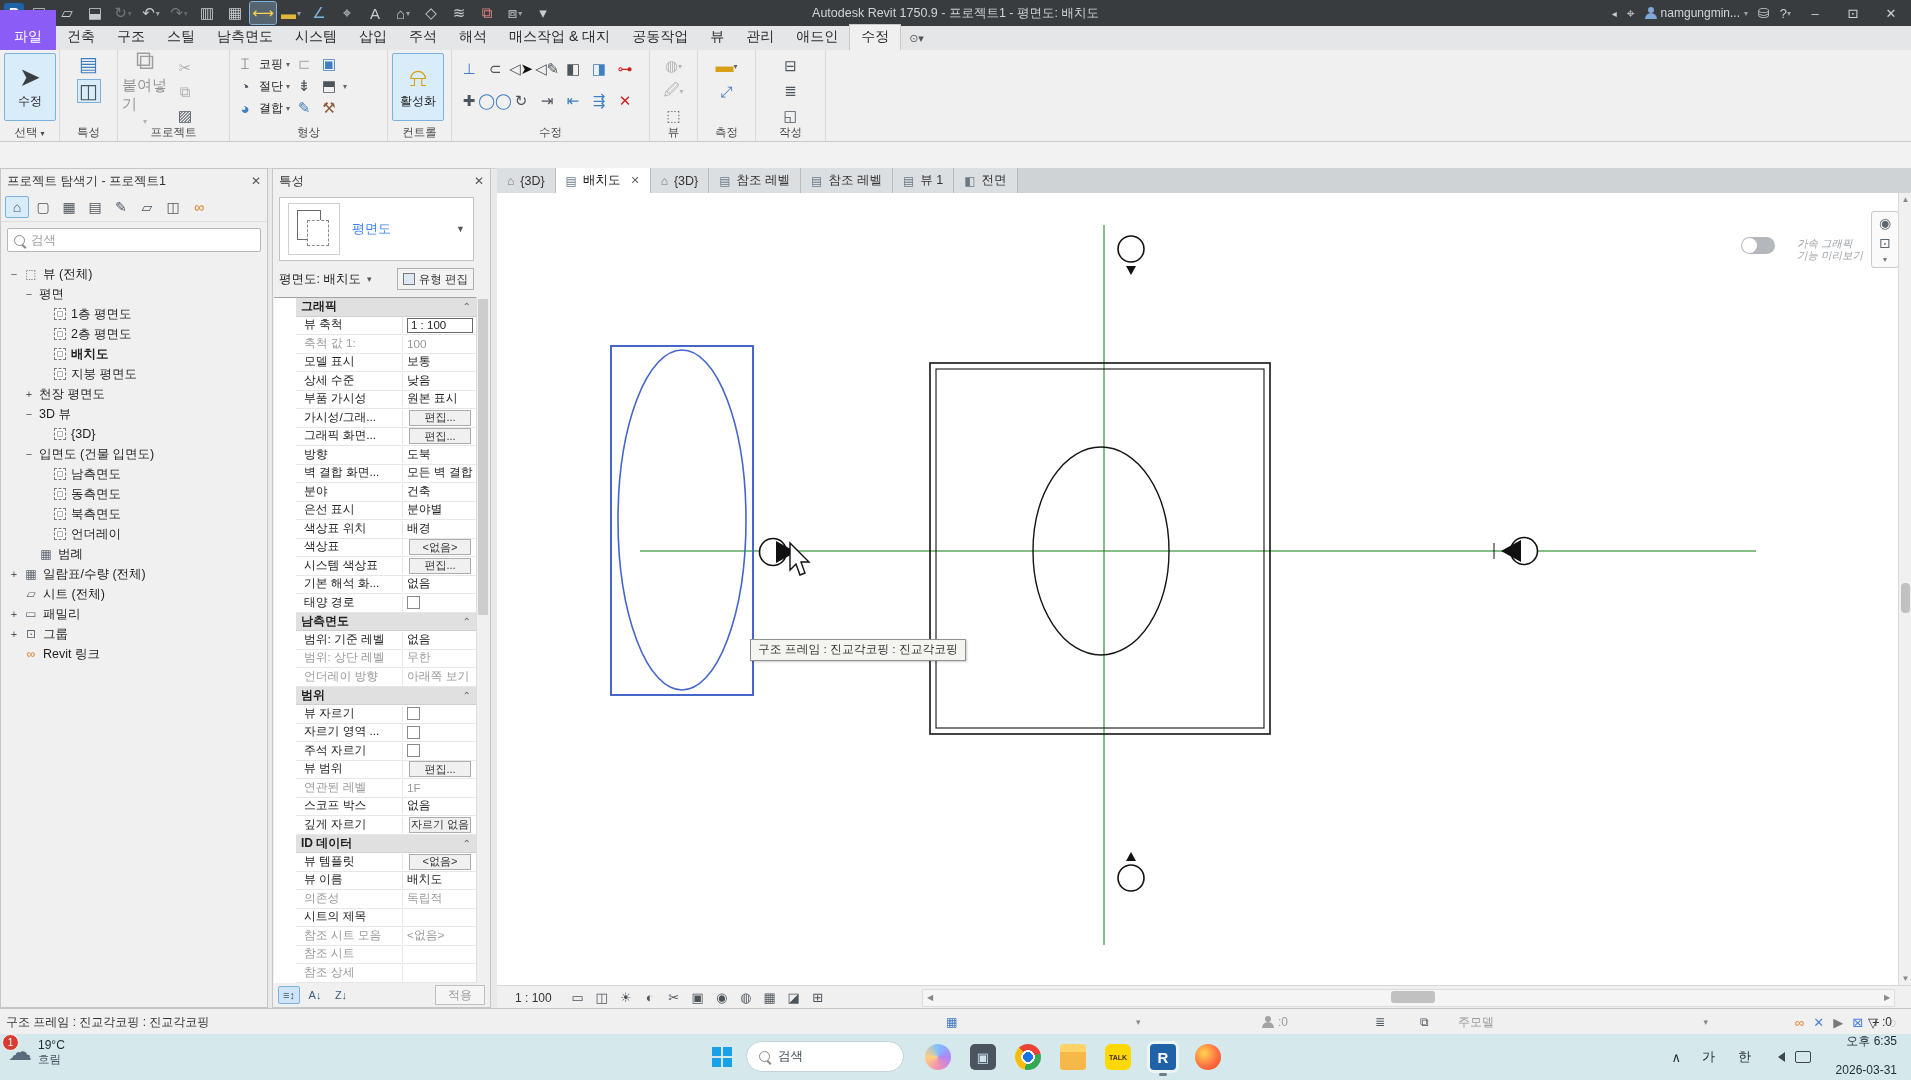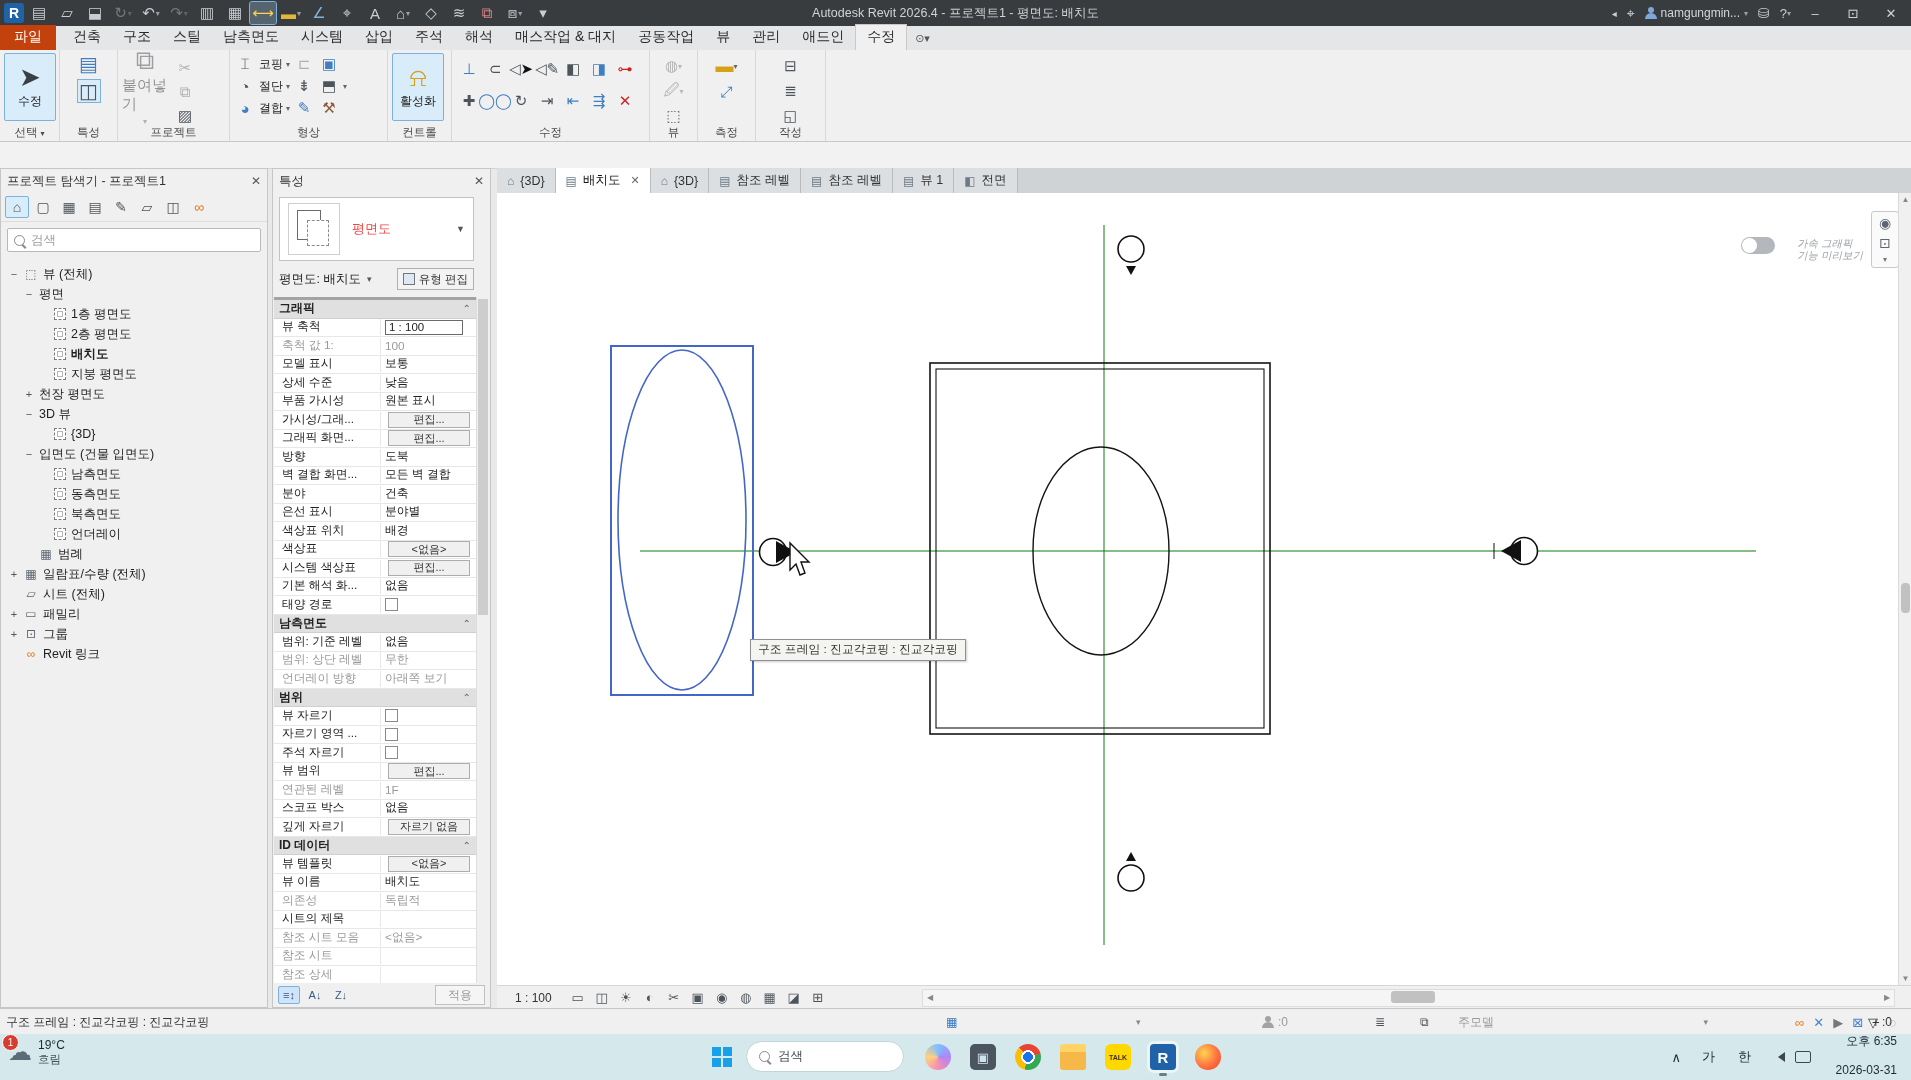--- a/index.html
+++ b/index.html
@@ -24,21 +24,21 @@
   .tb-right{margin-left:auto;display:flex;align-items:center;gap:10px;padding-right:6px;color:#c9cdd1;}
   .tb-user{display:flex;align-items:center;gap:4px;font-size:12px;color:#d2d6da;}
   .person{width:12px;height:12px;position:relative;}
   .person:before{content:"";position:absolute;left:3px;top:0;width:6px;height:6px;border-radius:50%;background:#7fa8d9;}
   .person:after{content:"";position:absolute;left:0;top:6px;width:12px;height:6px;border-radius:6px 6px 0 0;background:#7fa8d9;}
   .winbtn{width:28px;height:24px;display:inline-flex;align-items:center;justify-content:center;font-size:13px;color:#cfd3d6;}
 
   
   .tabrow{left:0;top:26px;width:1911px;height:24px;background:#e4e6e8;display:flex;align-items:flex-end;}
   .rtab{padding:3px 11px 4px 11px;font-size:14px;color:#2b2b2b;white-space:nowrap;}
-  .rtab.file{background:#c2410c;color:#fff;margin-right:6px;padding:3px 14px 4px 14px;}
+  .rtab.file{background:#8b5cf6;color:#fff;padding:18px 14px 4px 14px;}
   .rtab.active{background:#f0f0f0;border:1px solid #c9c9c9;border-bottom:none;}
   .rtab-more{margin-left:8px;color:#555;font-size:11px;padding-bottom:5px;}
 
   
   .ribbon{left:0;top:50px;width:1911px;height:91px;background:#f0f0f0;border-bottom:1px solid #c8c8c8;display:flex;}
   .rpanel{position:relative;height:100%;border-right:1px solid #d8d8d8;box-sizing:border-box;padding:3px 4px 16px 4px;}
   .plabel{position:absolute;left:0;right:0;bottom:1px;text-align:center;font-size:11.5px;color:#4a4a4a;white-space:nowrap;}
   .bigbtn{width:50px;height:66px;display:flex;flex-direction:column;align-items:center;justify-content:center;
       gap:3px;border-radius:2px;font-size:12px;color:#222;}
   .bigbtn.hl{background:#d8ecfa;border:1px solid #7ab1dd;}
@@ -85,28 +85,28 @@
   .viewbox-ic:before{content:"";position:absolute;inset:2px;border:1px solid #b5b5b5;}
   .tic{font-size:12px;color:#5d6670;width:14px;text-align:center;flex:0 0 auto;}
   .tic.orange{color:#e07c20;}
 
   
   .typebox{position:absolute;left:6px;top:28px;right:16px;height:64px;background:#fff;border:1px solid #c2c2c2;
       display:flex;align-items:center;gap:12px;padding:0 8px;box-sizing:border-box;}
   .typeimg{width:50px;height:50px;border:1px solid #cfcfcf;position:relative;flex:0 0 auto;}
   .typeimg:before{content:"";position:absolute;left:8px;top:6px;width:22px;height:28px;border:1.5px solid #6a6a6a;}
   .typeimg:after{content:"";position:absolute;left:18px;top:16px;width:20px;height:24px;border:1.5px dashed #8a8a8a;background:#fff;}
-  .typebox .tname{font-size:13px;color:#ef4444;}
+  .typebox .tname{font-size:13px;color:#3b82f6;}
   .typebox .dd{margin-left:auto;font-size:9px;color:#555;}
   .selrow{position:absolute;left:6px;top:98px;right:16px;height:24px;display:flex;align-items:center;font-size:12.5px;color:#222;}
   .selrow .dd{font-size:9px;color:#555;margin-left:6px;}
   .edittype{margin-left:auto;height:20px;border:1px solid #b0b0b0;background:#f3f3f3;display:flex;align-items:center;
       gap:4px;padding:0 5px;font-size:11.5px;color:#333;}
   .edittype .eic{width:10px;height:10px;border:1px solid #777;background:#dce9f5;}
-  .pgrid{position:absolute;left:1px;top:128px;right:13px;bottom:24px;background:#fff;overflow:hidden;border-top:3px solid #a3a3a3;}
+  .pgrid{position:absolute;left:1px;top:128px;right:13px;bottom:24px;background:#fff;overflow:hidden;border-top:1px solid #a3a3a3;padding-left:22px;}
   .prow{height:17.5px;display:flex;align-items:center;border-bottom:1px solid #e7e7e7;font-size:11.8px;}
   .prow .lab{width:98px;padding-left:8px;color:#222;white-space:nowrap;overflow:hidden;flex:0 0 auto;border-right:1px solid #e7e7e7;}
   .prow .val{flex:1;padding:0 4px;color:#222;white-space:nowrap;overflow:hidden;display:flex;align-items:center;}
   .prow.dim .lab,.prow.dim .val{color:#9a9a9a;}
   .prow.section{background:#e0e0e0;font-weight:bold;border-bottom:1px solid #cfcfcf;}
   .prow.section .slab{padding-left:5px;font-size:12px;}
   .prow.section .chev{margin-left:auto;padding-right:6px;color:#666;font-weight:normal;font-size:10px;}
   .vbtn{margin:18px auto;width:92%;height:14px;border:1px solid #adadad;background:#f0f0f0;display:flex;align-items:center;justify-content:center;font-size:11px;color:#333;}
   .vinput{width:70px;height:13px;border:1px solid #6a6a6a;background:#fff;display:flex;align-items:center;padding:0 3px;font-size:11.5px;}
   .vcheck{width:11px;height:11px;border:1px solid #8a8a8a;background:#fff;}
@@ -241,21 +241,21 @@
           </span>
           <span class="qat-btn">
             <span>⧈</span>
             <span class="caret">▾</span>
           </span>
           <span class="qat-btn">
             <span>▾</span>
           </span>
         </span>
     </div>
-    <div class="title-text">Autodesk Revit 2026.4 - 프로젝트1 - 평면도: 배치도</div>
+    <div class="title-text">Autodesk Revit 1750.9 - 프로젝트1 - 평면도: 배치도</div>
     <div class="tb-right">
       <span class="g" style="font-size:10px;">◂</span>
       <span class="g" style="font-size:14px;">⌖</span>
       <span class="tb-user">
         <span class="person"></span>
         <span>namgungmin...</span>
         <span style="font-size:8px;color:#9aa0a5;">▾</span>
       </span>
       <span class="g" style="font-size:14px;">⛁</span>
       <span class="g" style="font-size:13px;">?<span style="font-size:8px;color:#9aa0a5;">▾</span></span>

